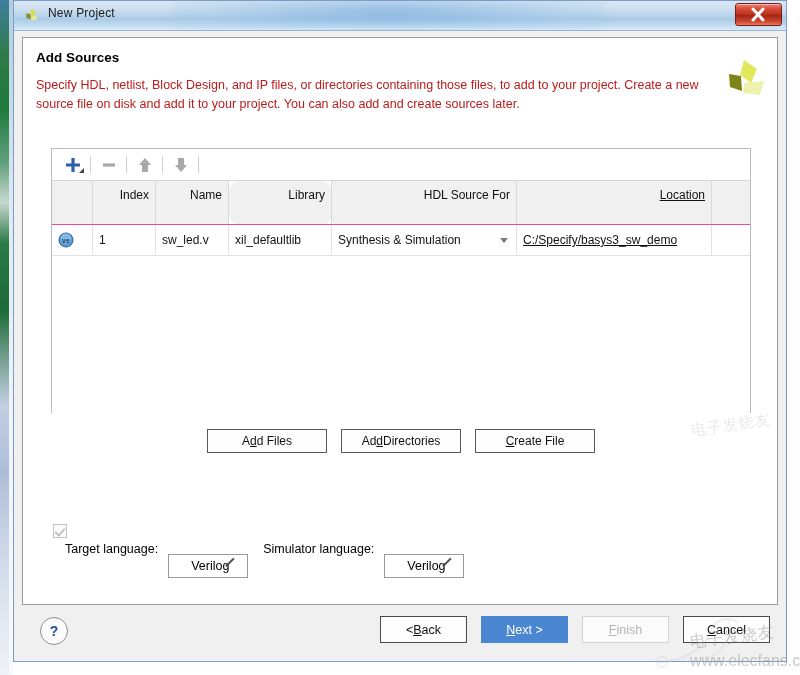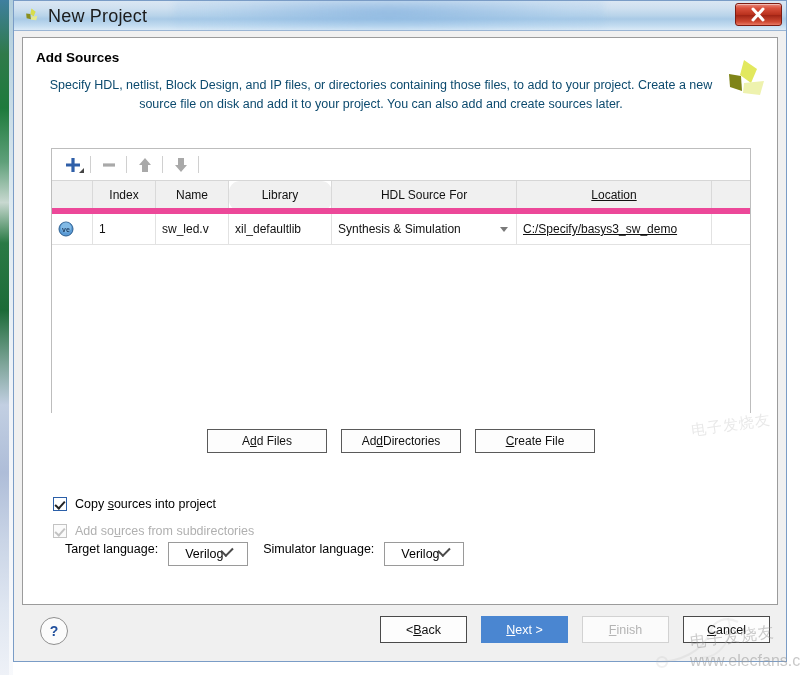--- a/index.html
+++ b/index.html
@@ -70,21 +70,21 @@
     pointer-events: none;
   }
   .title-logo {
     position: absolute;
     left: 10px; top: 6px;
     width: 17px; height: 17px;
   }
   .title-text {
     position: absolute;
     left: 34px; top: 5px;
-    font-size: 18px;
+    font-size: 12px;
     color: #1b1b1b;
     letter-spacing: .2px;
   }
   .close-btn {
     position: absolute;
     right: 4px; top: 2px;
     width: 45px; height: 21px;
     border: 1px solid #7d1c12;
     border-radius: 3px;
     background: linear-gradient(to bottom, #e98a7d 0%, #d9503c 20%, #b8301c 52%, #a02314 53%, #cf4a33 85%, #e87a64 100%);
@@ -110,22 +110,21 @@
     font-size: 13.5px;
     font-weight: bold;
     color: #000;
   }
   .page-desc {
     position: absolute;
     left: 13px; top: 38px;
     width: 690px;
     font-size: 12.5px;
     line-height: 19px;
-    color: #0c4a6e;
-    text-align: center;
+    color: #b91c1c;
   }
   .xilinx-logo {
     position: absolute;
     right: 9px; top: 18px;
     width: 44px; height: 48px;
   }
 
   
   #listbox {
     position: absolute;
@@ -166,24 +165,24 @@
   
   table.filetable {
     border-collapse: collapse;
     width: 100%;
     table-layout: fixed;
     font-size: 12px;
   }
   table.filetable th {
     background: #f0f0f0;
     border-right: 1px solid #d9d9d9;
-    border-bottom: 6px solid #ec4899;
+    border-bottom: 1px solid #ec4899;
     font-weight: normal;
-    text-align: center;
-    padding: 4px 6px 3px 6px;
+    text-align: right;
+    padding: 4px 6px 19px 6px;
     height: 20px;
     color: #111;
   }
   table.filetable td {
     border-right: 1px solid #e2e2e2;
     border-bottom: 1px solid #e2e2e2;
     padding: 4px 6px;
     height: 22px;
     color: #111;
     white-space: nowrap;
@@ -282,25 +281,26 @@
     display: flex;
     align-items: flex-start;
     font-size: 12.5px;
   }
   .sel {
     height: 24px;
     border: 1px solid #9a9a9a;
     background: #fff;
     display: flex;
     align-items: center;
-    padding: 0 16px;
+    padding: 0 22px;
     box-sizing: border-box;
     position: relative;
     cursor: pointer;
     font-size: 12.5px;
+    margin-top: 12px;
   }
   .sel .caret {
     margin-left: auto;
     width: 9px; height: 9px;
     border: solid #4a4a4a;
     border-width: 0 2px 2px 0;
     transform: rotate(45deg) translate(-3px,-3px);
   }
 
   
@@ -502,28 +502,23 @@
             <span> Directories</span>
           </div>
         <div class="btn">
             <span></span>
             <u>C</u>
             <span>reate File</span>
           </div>
       </div>
 
 
-      <div class="checkrow" style="top:459px">
-        <span class="cb checked"></span>
-        <span><span>Copy </span><u>s</u><span>ources into project</span></span>
-      </div>
 
       <div class="checkrow" style="top:486px">
         <span class="cb checked disabled"></span>
-        <span class="lbl-disabled"><span>Add so</span><u>u</u><span>rces from subdirectories</span></span>
       </div>
 
       <div class="langrow">
         <span>Target language:</span>
         <div class="sel" style="width:80px; margin-left:10px;">
           <span>Verilog</span>
           <span class="caret"></span>
         </div>
         <span style="margin-left:15px">Simulator language:</span>
         <div class="sel" style="width:80px; margin-left:10px;">

